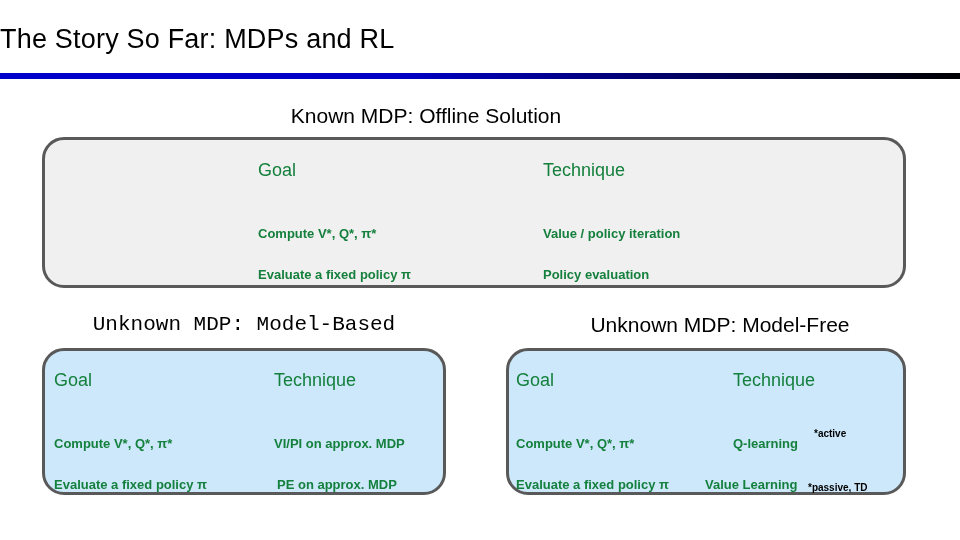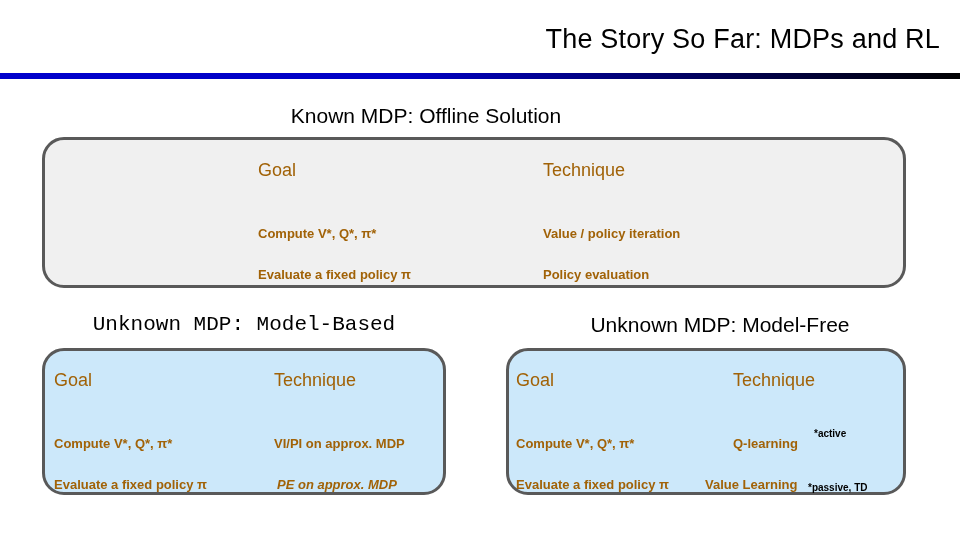--- a/index.html
+++ b/index.html
@@ -15,21 +15,21 @@
     overflow: hidden;
     position: relative;
   }
 
   
   .slide-title {
     position: absolute;
     left: 0;
     top: 24px;
     width: 940px;
-    text-align: right;
+    text-align: left;
     font-size: 27px;
     font-weight: 400;
     letter-spacing: 0.2px;
     color: #000000;
     white-space: nowrap;
   }
 
   .title-rule {
     position: absolute;
     left: 0;
@@ -91,21 +91,21 @@
     top: 348px;
     width: 400px;
     height: 147px;
     background: #cce8fa;
   }
 
   
   .cell {
     position: absolute;
     white-space: nowrap;
-    color: #a16207;
+    color: #15803d;
   }
   .col-head {
     font-size: 18px;
     font-weight: 400;
   }
   .col-body {
     font-size: 13px;
     font-weight: bold;
     margin-top: 20px;
   }
@@ -124,21 +124,21 @@
   .k-tech-r1        { left: 543px; top: 206px; }
   .k-goal-r2        { left: 258px; top: 247px; }
   .k-tech-r2        { left: 543px; top: 247px; }
 
   
   .mb-goal-head     { left: 54px;  top: 370px; }
   .mb-tech-head     { left: 274px; top: 370px; }
   .mb-goal-r1       { left: 54px;  top: 416px; }
   .mb-tech-r1       { left: 274px; top: 416px; }
   .mb-goal-r2       { left: 54px;  top: 457px; }
-  .mb-tech-r2       { left: 277px; top: 457px; font-style: italic; }
+  .mb-tech-r2       { left: 277px; top: 457px; }
 
   
   .mf-goal-head     { left: 516px; top: 370px; }
   .mf-tech-head     { left: 733px; top: 370px; }
   .mf-goal-r1       { left: 516px; top: 416px; }
   .mf-tech-r1       { left: 733px; top: 416px; }
   .mf-goal-r2       { left: 516px; top: 457px; }
   .mf-tech-r2       { left: 705px; top: 457px; }
 
   .mf-note-active   { left: 814px; top: 428px; }

